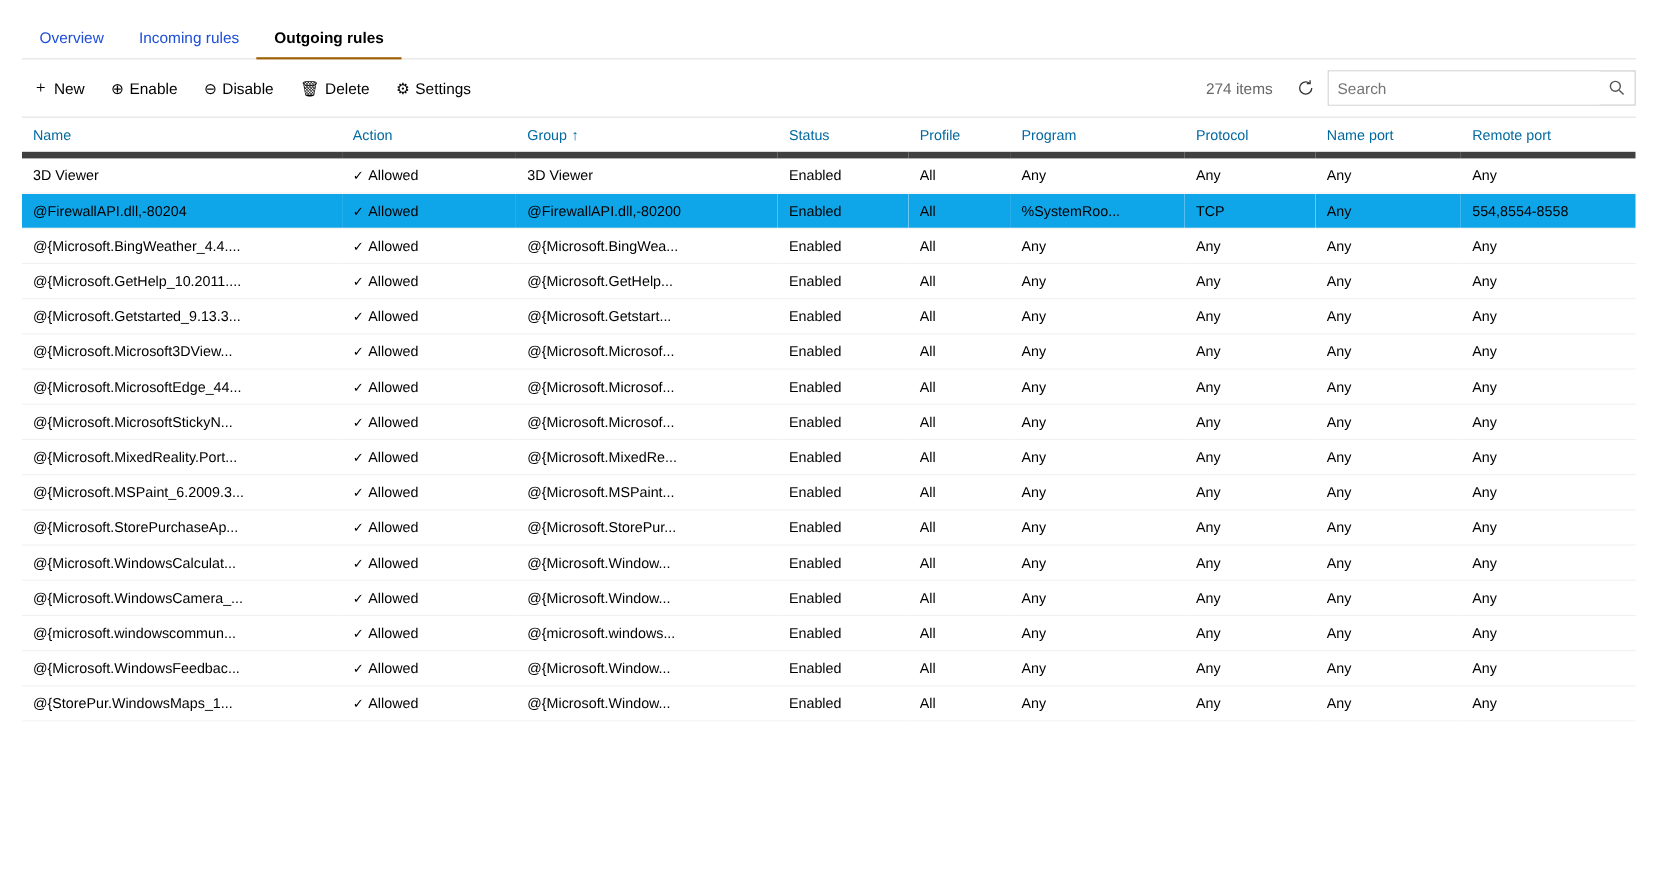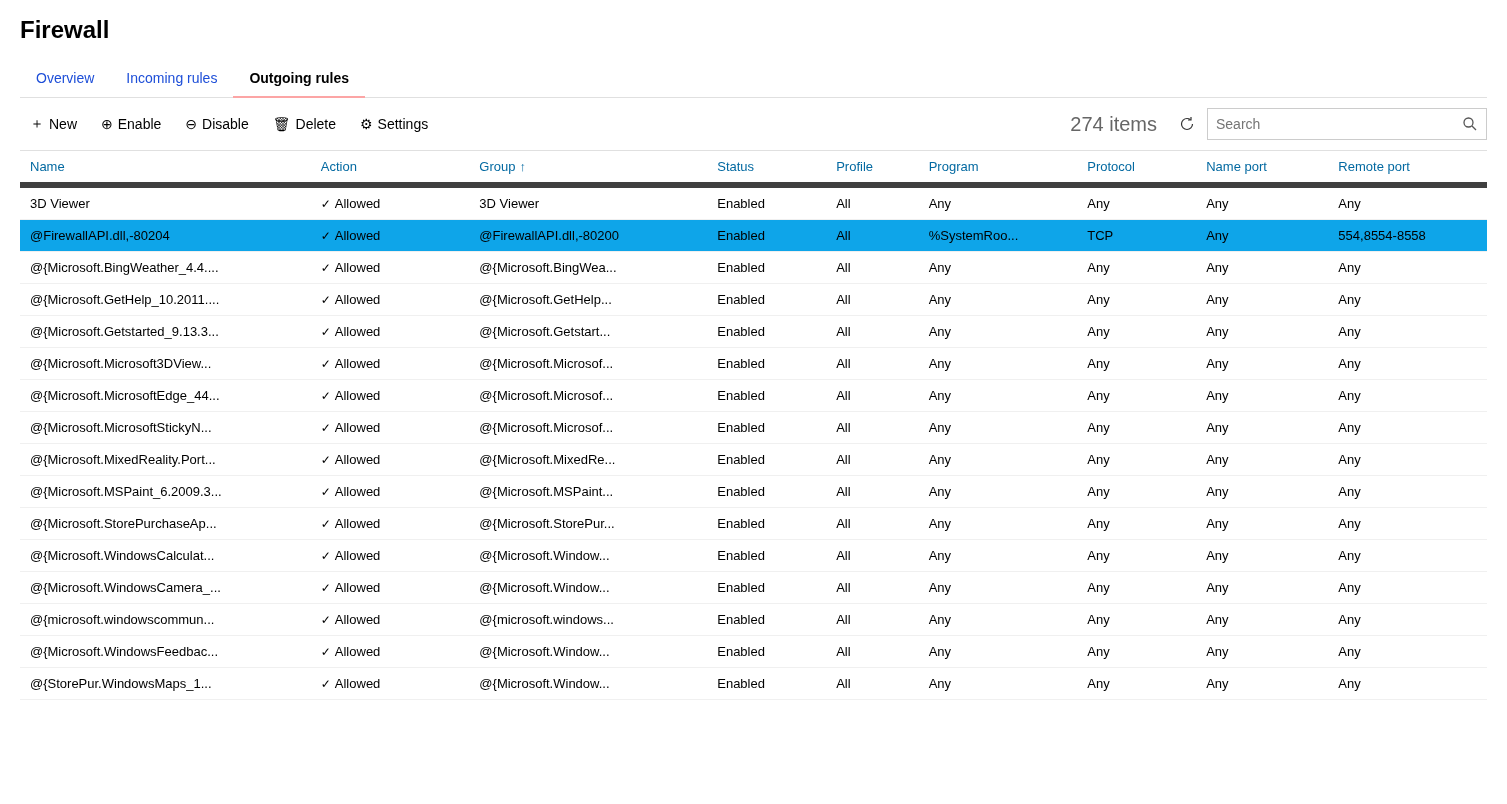--- a/index.html
+++ b/index.html
@@ -4,27 +4,27 @@
   <style>
     * { box-sizing: border-box; margin: 0; padding: 0; }
     body { font-family: 'Segoe UI', Arial, sans-serif; font-size: 14px; background: #fff; color: #000; }
     
     .page { padding: 16px 20px; }
     
     .page-title { font-size: 24px; font-weight: 700; margin-bottom: 16px; }
     
     .tabs { display: flex; border-bottom: 1px solid #e0e0e0; margin-bottom: 0; }
     .tab { padding: 10px 16px; cursor: pointer; color: #1d4ed8; font-size: 14px; border-bottom: 2px solid transparent; margin-bottom: -1px; }
-    .tab.active { color: #000; font-weight: 600; border-bottom: 2px solid #fca5a5; }
+    .tab.active { color: #000; font-weight: 600; border-bottom: 2px solid #a16207; }
     
     .toolbar { display: flex; align-items: center; padding: 10px 0; border-bottom: 1px solid #e0e0e0; gap: 4px; }
     .toolbar-btn { display: flex; align-items: center; gap: 5px; padding: 6px 10px; cursor: pointer; border: none; background: none; font-size: 14px; color: #000; border-radius: 2px; }
     .toolbar-btn .icon { font-size: 14px; }
     
-    .item-count { margin-left: auto; color: #666; font-size: 20px; margin-right: 10px; }
+    .item-count { margin-left: auto; color: #666; font-size: 14px; margin-right: 10px; }
     
     .refresh-btn { display: flex; align-items: center; justify-content: center; width: 32px; height: 32px; cursor: pointer; border: none; background: none; border-radius: 2px; }
     
     .search-box { display: flex; align-items: center; border: 1px solid #ccc; height: 32px; width: 280px; }
     .search-input { border: none; outline: none; padding: 0 8px; font-size: 14px; flex: 1; height: 100%; }
     .search-icon-btn { display: flex; align-items: center; justify-content: center; width: 32px; height: 30px; background: none; border: none; cursor: pointer; color: #666; }
     
     .table-container { overflow-x: auto; }
     
     table { width: 100%; border-collapse: collapse; font-size: 13px; }
@@ -62,21 +62,20 @@
     .col-profile { width: 70px; }
     .col-program { width: 120px; }
     .col-protocol { width: 90px; }
     .col-localport { width: 100px; }
     .col-remoteport { width: 120px; }
   </style>
 </head>
 <body>
 
 <div class="page">
-  <h1 class="page-title">Firewall</h1>
 
   <div class="tabs">
     <div class="tab">Overview</div>
     <div class="tab">Incoming rules</div>
     <div class="tab active">Outgoing rules</div>
   </div>
 
   <div class="toolbar">
     <button class="toolbar-btn">
       <span class="icon">＋</span>

